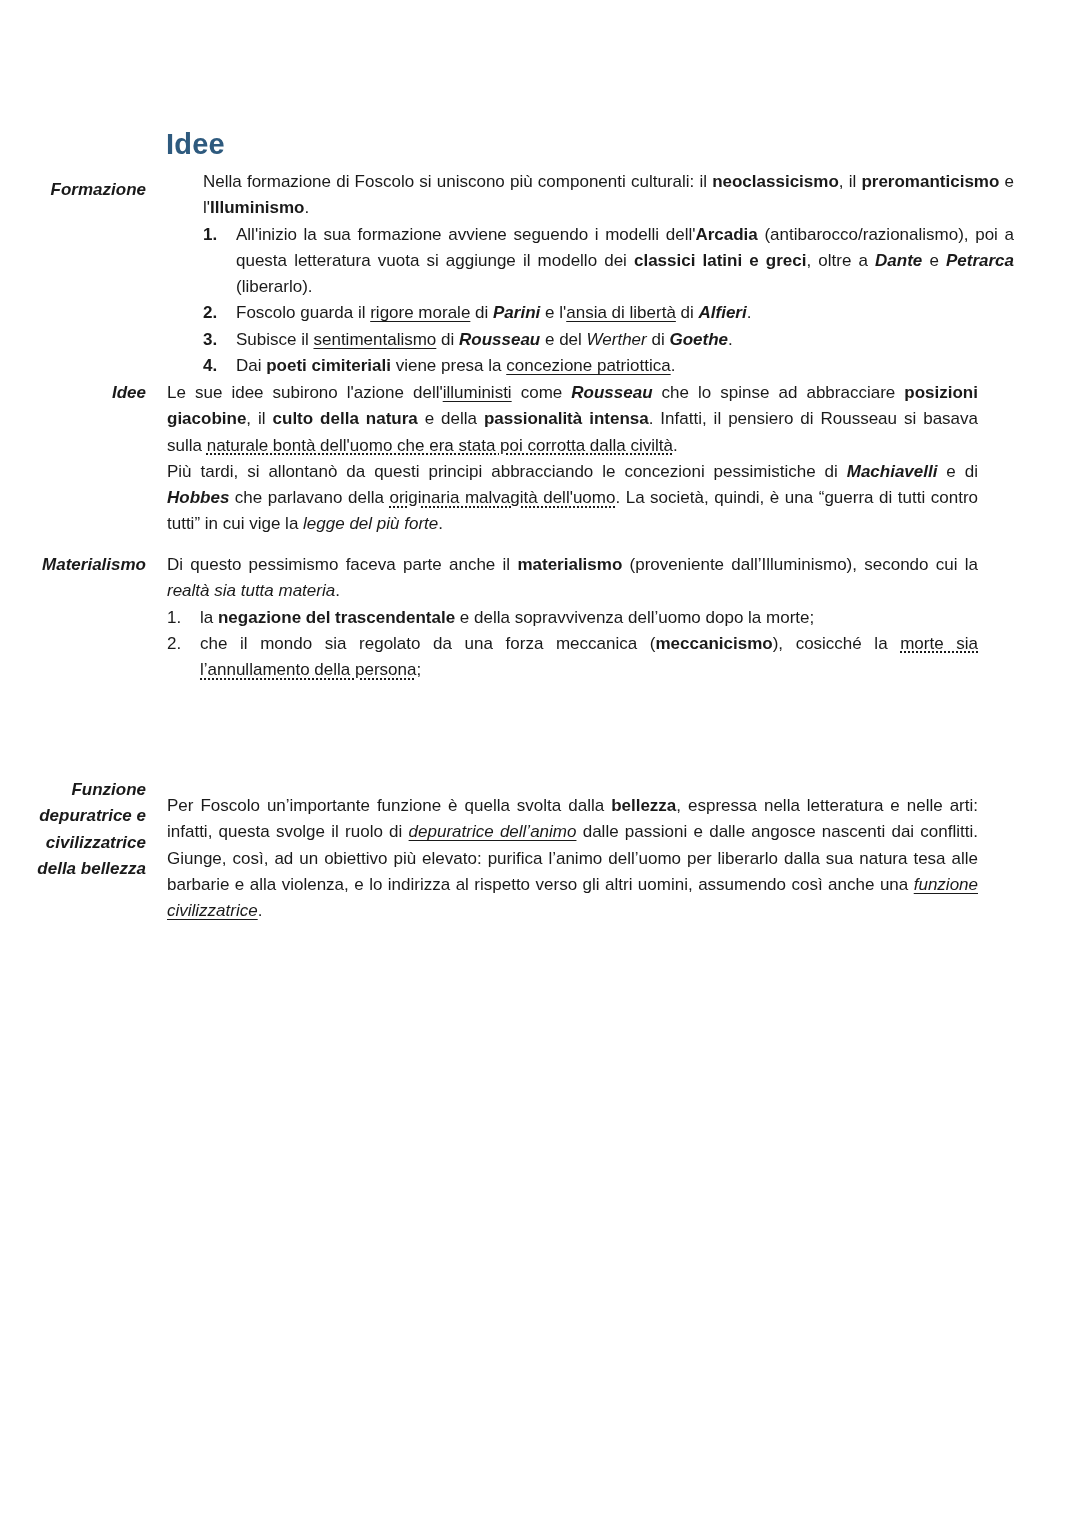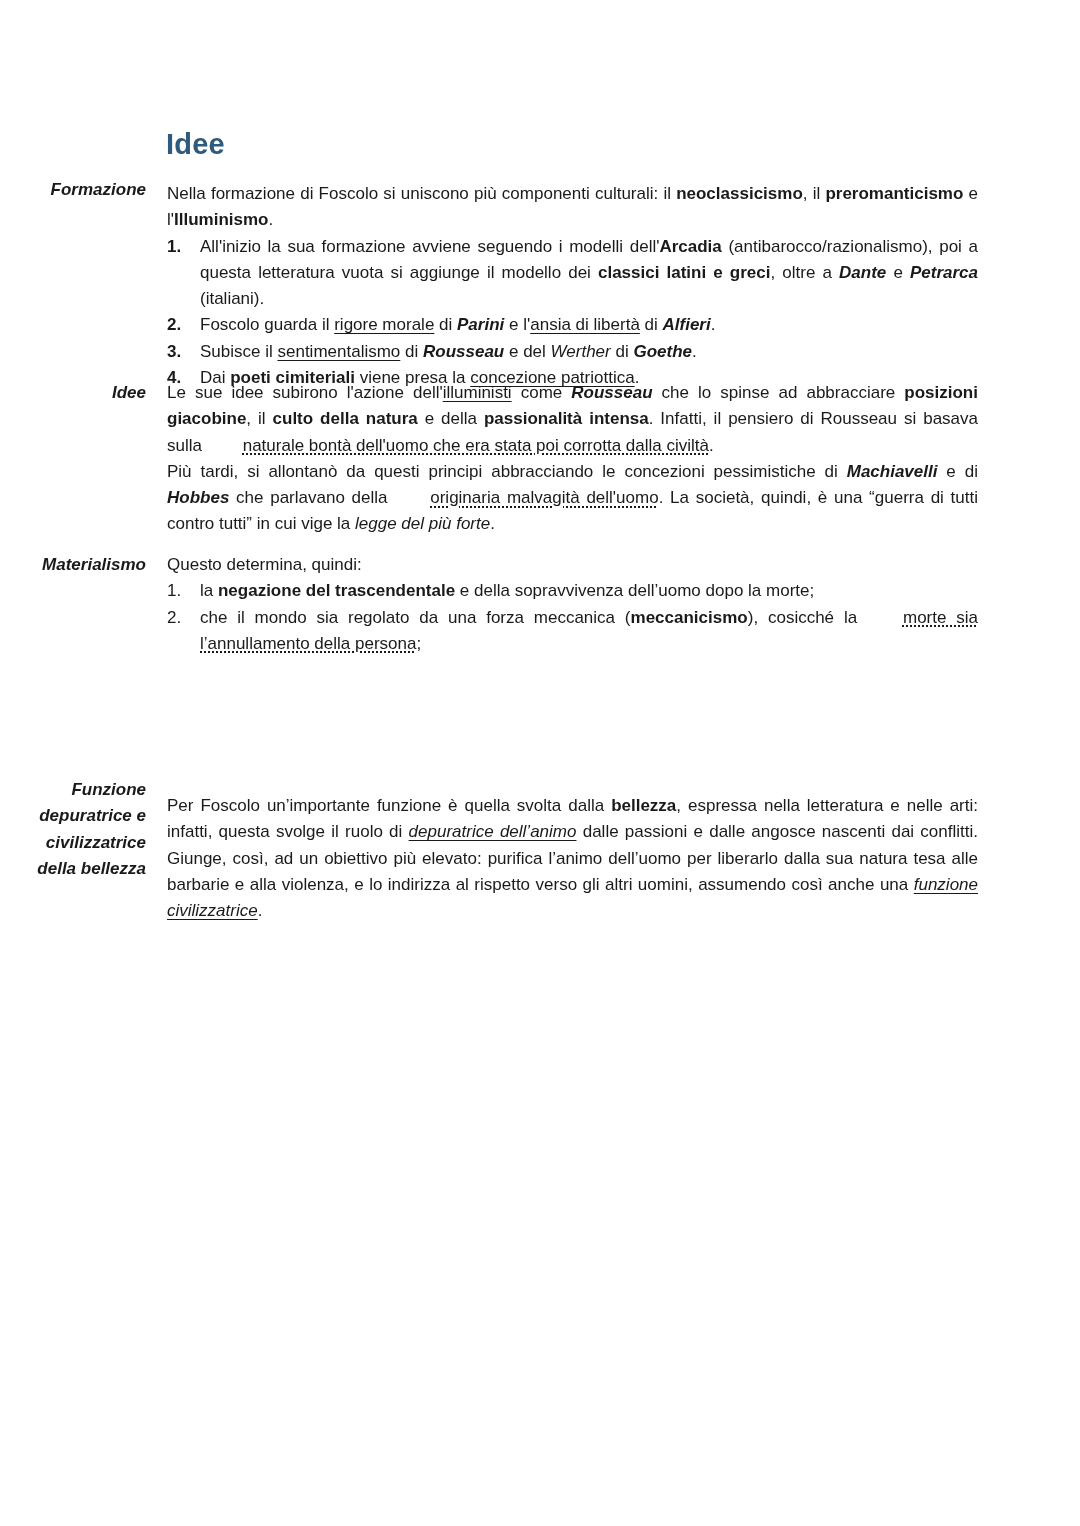--- a/index.html
+++ b/index.html
@@ -13,54 +13,54 @@
            font-weight: bold; font-style: italic; font-size: 17px; line-height: 26.3px; }
   .body { position: absolute; left: 167px; width: 811px; font-size: 17px; line-height: 26.3px; }
   .para { margin: 0; text-align: justify; }
   ol { margin: 0; padding: 0; list-style: none; }
   ol li { position: relative; padding-left: 33px; text-align: justify; }
   ol li .num { position: absolute; left: 0; top: 0; }
   ol.boldnum li .num { font-weight: bold; }
   b { font-weight: bold; }
   i { font-style: italic; }
   .u { text-decoration: underline; text-underline-offset: 3px; }
-  .du { text-decoration: underline dotted; text-underline-offset: 3px; text-decoration-thickness: 2px; margin-left: 36px; }
+  .du { text-decoration: underline dotted; text-underline-offset: 3px; text-decoration-thickness: 2px; }
 </style>
 </head>
 <body>
 
 <div class="page">
 
   <h1 class="title">Idee</h1>
 
   <div class="section" style="top:169px;">
     <div class="label" style="top:8px;">Formazione</div>
-    <div class="body" style="top:12px;">
+    <div class="body" style="top:0;margin-left:36px;">
       <p class="para"><span>Nella formazione di Foscolo si uniscono più componenti culturali: il </span><b>neoclassicismo</b><span>, il </span><b>preromanticismo</b><span> e l'</span><b>Illuminismo</b><span>.</span></p>
       <ol class="boldnum">
-        <li><span class="num">1.</span><span>All'inizio la sua formazione avviene seguendo i modelli dell'</span><b>Arcadia</b><span> (antibarocco/razionalismo), poi a questa letteratura vuota si aggiunge il modello dei </span><b>classici latini e greci</b><span>, oltre a </span><b><i>Dante</i></b><span> e </span><b><i>Petrarca</i></b><span> (italiani).</span></li>
+        <li><span class="num">1.</span><span>All'inizio la sua formazione avviene seguendo i modelli dell'</span><b>Arcadia</b><span> (antibarocco/razionalismo), poi a questa letteratura vuota si aggiunge il modello dei </span><b>classici latini e greci</b><span>, oltre a </span><b><i>Dante</i></b><span> e </span><b><i>Petrarca</i></b><span> (liberarlo).</span></li>
         <li><span class="num">2.</span><span>Foscolo guarda il </span><span class="u">rigore morale</span><span> di </span><b><i>Parini</i></b><span> e l'</span><span class="u">ansia di libertà</span><span> di </span><b><i>Alfieri</i></b><span>.</span></li>
         <li><span class="num">3.</span><span>Subisce il </span><span class="u">sentimentalismo</span><span> di </span><b><i>Rousseau</i></b><span> e del </span><i>Werther</i><span> di </span><b><i>Goethe</i></b><span>.</span></li>
         <li><span class="num">4.</span><span>Dai </span><b>poeti cimiteriali</b><span> viene presa la </span><span class="u">concezione patriottica</span><span>.</span></li>
       </ol>
     </div>
   </div>
 
   <div class="section" style="top:380px;">
     <div class="label" style="top:0;">Idee</div>
     <div class="body" style="top:0;">
       <p class="para"><span>Le sue idee subirono l'azione dell'</span><span class="u">illuministi</span><span> come </span><b><i>Rousseau</i></b><span> che lo spinse ad abbracciare </span><b>posizioni giacobine</b><span>, il </span><b>culto della natura</b><span> e della </span><b>passionalità intensa</b><span>. Infatti, il pensiero di Rousseau si basava sulla </span><span class="du">naturale bontà dell'uomo che era stata poi corrotta dalla civiltà</span><span>.</span></p>
       <p class="para"><span>Più tardi, si allontanò da questi principi abbracciando le concezioni pessimistiche di </span><b><i>Machiavelli</i></b><span> e di </span><b><i>Hobbes</i></b><span> che parlavano della </span><span class="du">originaria malvagità dell'uomo</span><span>. La società, quindi, è una “guerra di tutti contro tutti” in cui vige la </span><i>legge del più forte</i><span>.</span></p>
     </div>
   </div>
 
   <div class="section" style="top:552px;">
     <div class="label" style="top:0;">Materialismo</div>
     <div class="body" style="top:0;">
-      <p class="para">Questo determina, quindi:</p>
+      <p class="para"><span>Di questo pessimismo faceva parte anche il </span><b>materialismo</b><span> (proveniente dall’Illuminismo), secondo cui la </span><i>realtà sia tutta materia</i><span>.</span></p>
       <ol>
         <li><span class="num">1.</span><span>la </span><b>negazione del trascendentale</b><span> e della sopravvivenza dell’uomo dopo la morte;</span></li>
         <li><span class="num">2.</span><span>che il mondo sia regolato da una forza meccanica (</span><b>meccanicismo</b><span>), cosicché la </span><span class="du">morte sia l’annullamento della persona</span><span>;</span></li>
       </ol>
     </div>
   </div>
 
   <div class="section" style="top:777px;">
     <div class="label" style="top:0;">
       <div>Funzione</div>

